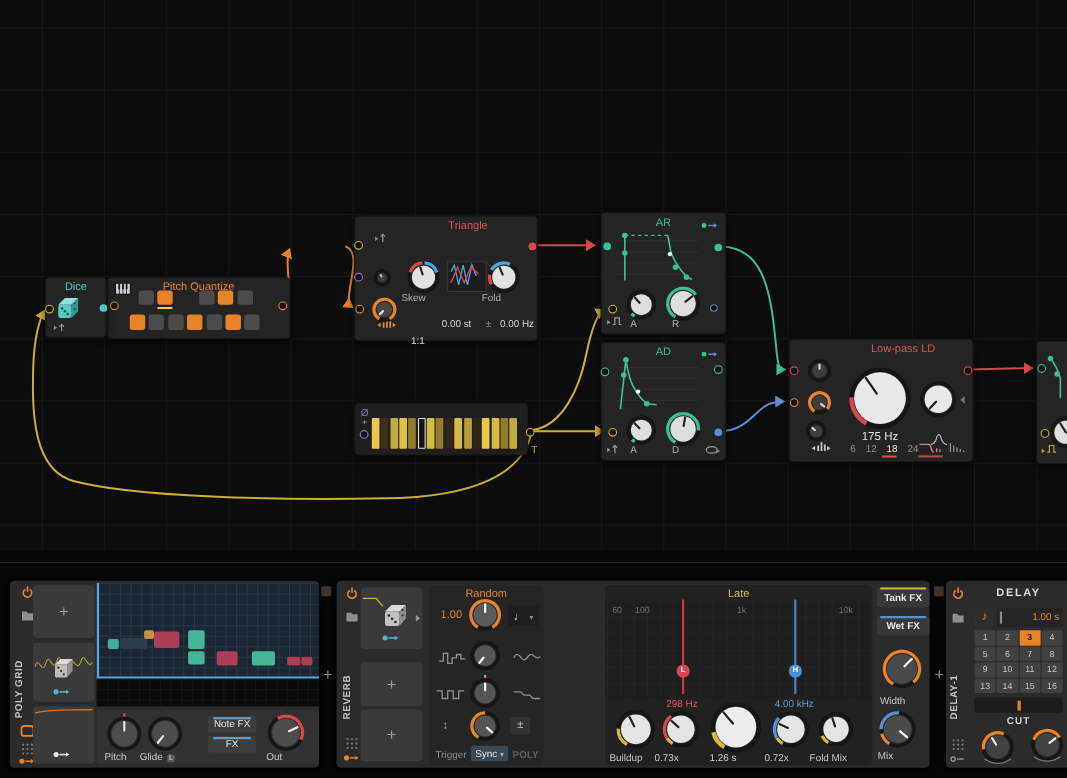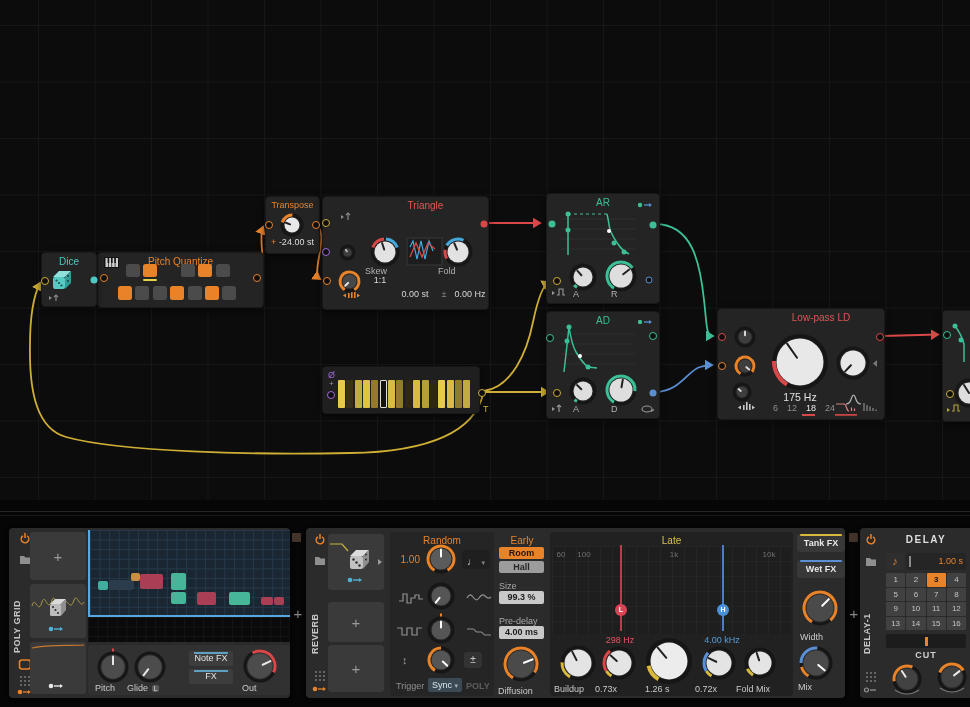--- a/index.html
+++ b/index.html
@@ -143,35 +143,20 @@
       <g>
           <polygon points="7,43 10,45 7,47" fill="#8a8a8a"></polygon>
       <line x1="14" y1="48" x2="14" y2="42" stroke="#8a8a8a" stroke-width="1.2"></line>
       <polyline points="12,44 14,42 16,44" fill="none" stroke="#8a8a8a" stroke-width="1.2"></polyline>
         </g>
     </svg>
     <div class="pp pring" style="left:3px;top:28px;border-color:var(--wire_yellow);"></div>
     <div class="pp pfill" style="left:52px;top:27px;background:var(--cyan);"></div>
   </div>
 
-  <div class="module" style="left:265px;top:196px;width:53px;height:56px;">
-    <div class="mtitle c-orange" style="font-size:9px;">Transpose</div>
-    <svg style="left:11px;top:13px;" width="30" height="30" viewBox="0 0 30 30">
-        <circle cx="15" cy="15" r="10" fill="none" stroke="#161616" stroke-width="3"></circle>
-        <circle cx="15" cy="15" r="10" fill="none" stroke="var(--orange)" stroke-width="3" pathLength="100" stroke-dasharray="21.38888888888889 78.61111111111111" transform="rotate(195 15 15)"></circle>
-        <circle cx="15" cy="15" r="7.5" fill="#e8e8e8"></circle>
-        <line x1="13.120614758428182" y1="14.315959713348663" x2="8.891997964891594" y2="12.776869068383153" stroke="#222" stroke-width="2" stroke-linecap="round"></line>
-      </svg>
-    <div class="abs" style="left:0;right:0;top:40px;text-align:center;font-size:9px;">
-      <span class="c-orange">+</span>
-      <span style="color:#dcdcdc;">-24.00 st</span>
-    </div>
-    <div class="pp pring" style="left:3px;top:28px;border-color:var(--orange);"></div>
-    <div class="pp pring" style="left:50px;top:28px;border-color:var(--orange);"></div>
-  </div>
 
   <div class="module" style="left:322px;top:196px;width:165px;height:112px;">
     <div class="mtitle c-red">Triangle</div>
     <svg width="165" height="112" style="left:0;top:0;">
       <g>
           <polygon points="18,18 21,20 18,22" fill="#8a8a8a"></polygon>
         <line x1="25" y1="23" x2="25" y2="16" stroke="#8a8a8a" stroke-width="1.2"></line>
         <polyline points="23,18 25,16 27,18" fill="none" stroke="#8a8a8a" stroke-width="1.2"></polyline>
         </g>
       <rect x="84" y="41" width="35" height="27" fill="#1d1d1d" stroke="#383838" stroke-width="1"></rect>
@@ -205,21 +190,21 @@
       </svg>
     <svg style="left:117px;top:37px;" width="36" height="36" viewBox="0 0 36 36">
         <circle cx="18" cy="18" r="13" fill="none" stroke="#161616" stroke-width="3"></circle>
         <circle cx="18" cy="18" r="13" fill="none" stroke="var(--sky)" stroke-width="3" pathLength="100" stroke-dasharray="23.61111111111111 76.38888888888889" transform="rotate(210 18 18)"></circle>
         <circle cx="18" cy="18" r="13" fill="none" stroke="var(--red)" stroke-width="3" pathLength="100" stroke-dasharray="11.11111111111111 88.88888888888889" transform="rotate(150 18 18)"></circle>
         <circle cx="18" cy="18" r="10.5" fill="#e2e2e2"></circle>
         <line x1="16.98409906592789" y1="15.606687381023654" x2="14.288054279351899" y2="9.255203892201818" stroke="#222" stroke-width="2" stroke-linecap="round"></line>
       </svg>
     <div class="lab" style="left:42px;top:69px;width:40px;">Skew</div>
     <div class="lab" style="left:115px;top:69px;width:40px;">Fold</div>
-    <div class="val c-orange" style="left:44px;top:78px;width:26px;text-align:center;">1:1</div>
+    <div class="val c-orange" style="left:44px;top:108px;width:26px;text-align:center;">1:1</div>
     <div class="val c-orange" style="left:72px;top:92px;width:40px;text-align:center;">0.00 st</div>
     <div class="val" style="left:116px;top:92px;width:10px;color:#888;text-align:center;">±</div>
     <div class="val c-orange" style="left:126px;top:92px;width:42px;text-align:center;">0.00 Hz</div>
     <div class="pp pring" style="left:3px;top:26px;border-color:var(--wire_yellow);"></div>
     <div class="pp pring" style="left:3px;top:55px;border-color:var(--purple);"></div>
     <div class="pp pring" style="left:4px;top:84px;border-color:var(--orange);"></div>
     <div class="pp pfill" style="left:161px;top:27px;background:var(--red);"></div>
   </div>
 
   <div class="module" style="left:322px;top:366px;width:156px;height:46px;background:#1f1f1f;">
@@ -635,36 +620,20 @@
         </svg>
       <div class="abs" style="left:74px;top:120px;width:18px;height:16px;background:#333;border-radius:3px;color:#ccc;font-size:10px;text-align:center;line-height:16px;">±</div>
       <div class="abs" style="left:6px;top:149px;font-size:9px;color:#8f8f8f;">Trigger</div>
       <div class="abs" style="left:38px;top:146px;width:34px;height:14px;background:#3b4954;border-radius:2px;color:#dfe9ef;font-size:9px;text-align:center;line-height:14px;">
         <span>Sync</span>
         <span style="font-size:7px;color:#9fb3bf;">▾</span>
       </div>
       <div class="abs" style="left:76px;top:149px;font-size:9px;font-weight:bold;color:#5d5d5d;">POLY</div>
     </div>
 
-    <div class="abs" style="left:192px;top:4px;width:48px;height:164px;">
-      <div class="abs c-orange" style="left:0;right:0;top:3px;text-align:center;font-size:10px;">Early</div>
-      <div class="btn" style="left:1px;top:15px;width:45px;height:12px;line-height:12px;background:var(--orange);color:#201712;font-weight:bold;">Room</div>
-      <div class="btn" style="left:1px;top:29px;width:45px;height:12px;line-height:12px;background:#9c9c9c;color:#262626;font-weight:bold;">Hall</div>
-      <div class="abs" style="left:1px;top:49px;font-size:9px;color:#a8a8a8;">Size</div>
-      <div class="vbox" style="left:1px;top:59px;width:45px;height:13px;line-height:13px;">99.3 %</div>
-      <div class="abs" style="left:1px;top:84px;font-size:9px;color:#a8a8a8;">Pre-delay</div>
-      <div class="vbox" style="left:1px;top:94px;width:45px;height:13px;line-height:13px;">4.00 ms</div>
-      <svg style="left:2px;top:111px;" width="42" height="42" viewBox="0 0 42 42">
-          <circle cx="21" cy="21" r="16" fill="none" stroke="#161616" stroke-width="3"></circle>
-          <circle cx="21" cy="21" r="16" fill="none" stroke="var(--orange)" stroke-width="3" pathLength="100" stroke-dasharray="75.55555555555556 24.444444444444443" transform="rotate(120 21 21)"></circle>
-          <circle cx="21" cy="21" r="13.5" fill="#4a4a4a"></circle>
-          <line x1="23.96698833461372" y1="19.80125890106908" x2="32.58979818208484" y2="16.317417582301097" stroke="#fff" stroke-width="2" stroke-linecap="round"></line>
-        </svg>
-      <div class="lab" style="left:0;top:154px;width:46px;color:#c9c9c9;">Diffusion</div>
-    </div>
 
     <div class="ipanel" style="left:244px;top:4px;width:243px;height:164px;background:#212121;">
       <div class="abs" style="left:0;right:0;top:3px;text-align:center;font-size:10px;color:#d8c24a;">Late</div>
       <div class="abs freqgrid" style="left:2px;top:14px;width:239px;height:88px;"></div>
       <div class="abs" style="left:2px;top:18px;width:18px;text-align:center;font-size:8px;color:#6f6f6f;">60</div>
       <div class="abs" style="left:24px;top:18px;width:20px;text-align:center;font-size:8px;color:#6f6f6f;">100</div>
       <div class="abs" style="left:114px;top:18px;width:20px;text-align:center;font-size:8px;color:#6f6f6f;">1k</div>
       <div class="abs" style="left:209px;top:18px;width:20px;text-align:center;font-size:8px;color:#6f6f6f;">10k</div>
       <div class="abs" style="left:70px;top:13px;width:1.5px;height:86px;background:#c4394a;"></div>
       <div class="abs" style="left:172px;top:13px;width:1.5px;height:86px;background:#4a7fc0;"></div>

